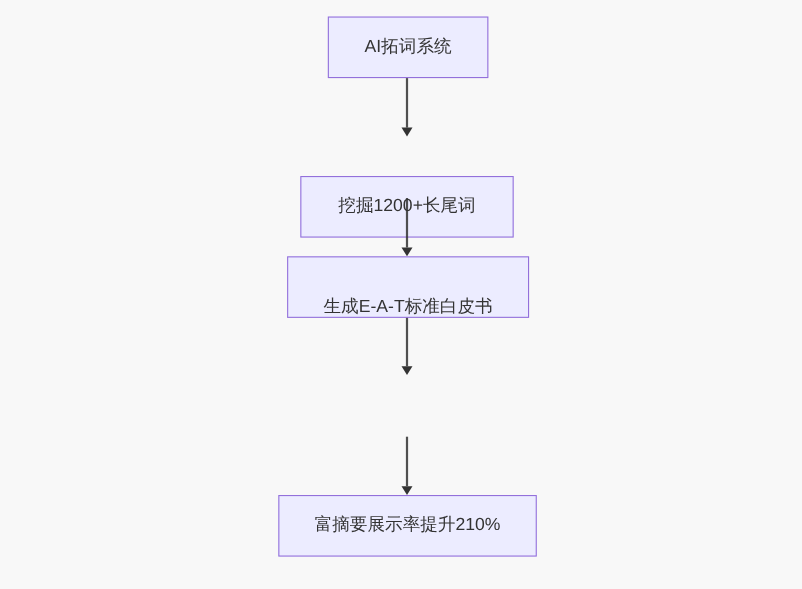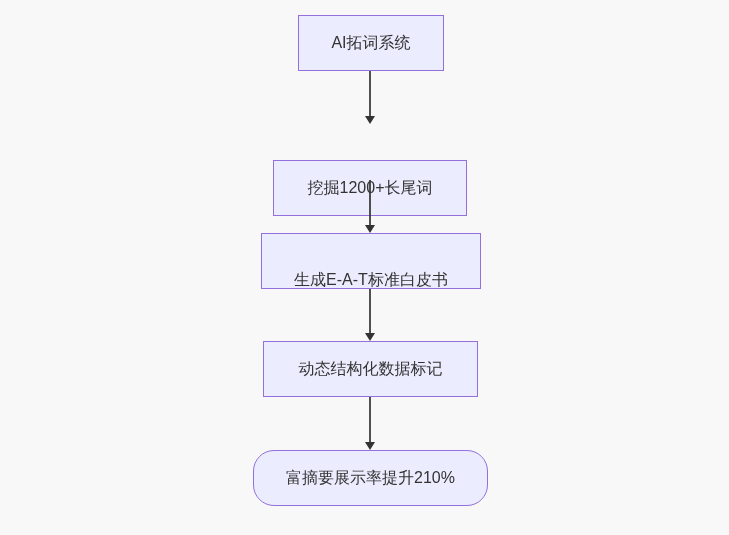--- a/index.html
+++ b/index.html
@@ -49,21 +49,21 @@
     height: 0;
     border-left: 5px solid transparent;
     border-right: 5px solid transparent;
     border-top: 8px solid var(--arrow-color);
   }
   
   .node-0 { left: 298px; top: 15px;  width: 146px; }
   .node-1 { left: 273px; top: 124px; width: 194px; margin-top: 36px; }
   .node-2 { left: 261px; top: 233px; width: 220px; align-items: flex-end; }
   .node-3 { left: 263px; top: 341px; width: 215px; }
-  .node-4 { left: 253px; top: 450px; width: 235px; border-radius: 21px; }
+  .node-4 { left: 253px; top: 450px; width: 235px; }
   
   .line-0 { left: 369px; top: 71px;  height: 45px; }
   .head-0 { left: 365px; top: 116px; }
   .line-1 { left: 369px; top: 180px; height: 45px; }
   .head-1 { left: 365px; top: 225px; }
   .line-2 { left: 369px; top: 289px; height: 44px; }
   .head-2 { left: 365px; top: 333px; }
   .line-3 { left: 369px; top: 397px; height: 45px; }
   .head-3 { left: 365px; top: 442px; }
 </style>
@@ -86,23 +86,20 @@
   <div class="edge-line line-1"></div>
   <div class="edge-head head-1"></div>
 
   <div class="node node-2">
     <span class="node-label">生成E-A-T标准白皮书</span>
   </div>
 
   <div class="edge-line line-2"></div>
   <div class="edge-head head-2"></div>
 
-  <div class="node node-3">
-    <span class="node-label">动态结构化数据标记</span>
-  </div>
 
   <div class="edge-line line-3"></div>
   <div class="edge-head head-3"></div>
 
   <div class="node node-4">
     <span class="node-label">富摘要展示率提升210%</span>
   </div>
 
 </div>
 

